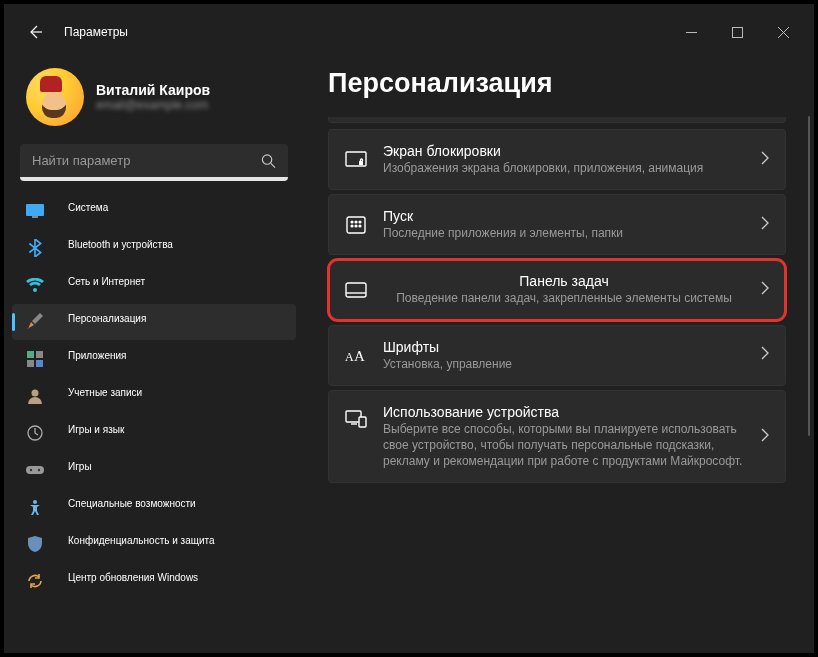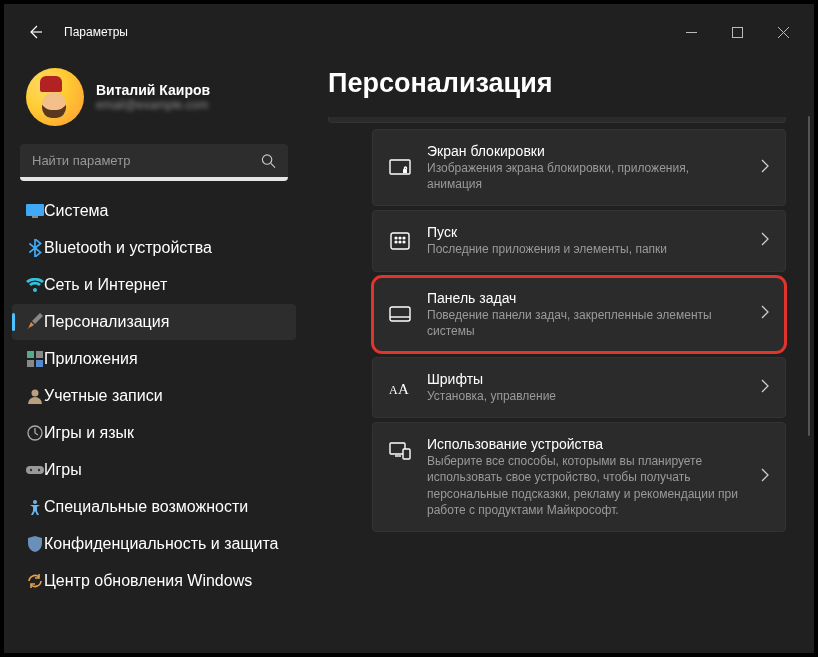--- a/index.html
+++ b/index.html
@@ -108,25 +108,25 @@
   }
 
   .nav {
     display: flex; flex-direction: column;
     padding: 0 8px;
     gap: 1px;
     overflow: hidden;
   }
   .nav-item {
     display: flex; align-items: flex-start;
-    gap: 0;
+    gap: 24px;
     padding: 9px 14px;
     border-radius: 4px;
     color: #fff;
-    font-size: 16px;
+    font-size: 10px;
     position: relative;
   }
   .nav-item.active {
     background: #2d2d2d;
   }
   .nav-item.active::before {
     content:"";
     position:absolute; left:0; top:9px; bottom:9px;
     width:3px; background:#4cc2ff; border-radius:2px;
   }
@@ -155,39 +155,39 @@
   }
   .card {
     background: #2b2b2b;
     border: 1px solid #333;
     border-radius: 4px;
     display: flex;
     align-items: center;
     padding: 13px 16px 13px 16px;
     gap: 16px;
     position: relative;
-    margin-left: 44px;
   }
   .card-icon {
     width: 22px; height: 22px;
     display:flex; align-items:center; justify-content:center;
     color:#fff;
     flex-shrink:0;
   }
   .card-body { flex:1; min-width:0; }
   .card-title { color:#fff; font-size:14px; }
   .card-sub { color:#9a9a9a; font-size:12px; line-height:1.35; margin-top:1px; }
   .chev {
     color:#ccc;
     flex-shrink:0;
   }
   .card.highlighted {
     outline: 3px solid #e0342c;
     outline-offset: -2px;
     border-radius: 10px;
+    text-align: center;
   }
   .top-border-card {
     height:6px;
     background:#2b2b2b;
     border:1px solid #333;
     border-radius:0 0 4px 4px;
     border-top:none;
     margin-bottom:2px;
   }
   .scrollbar {

